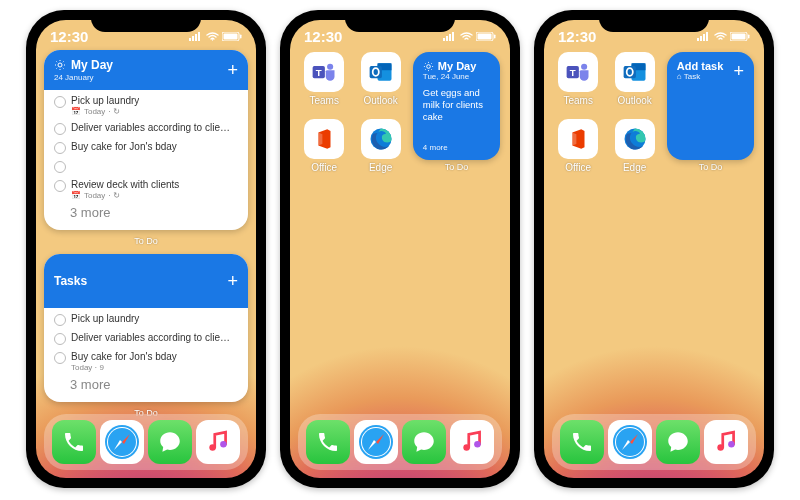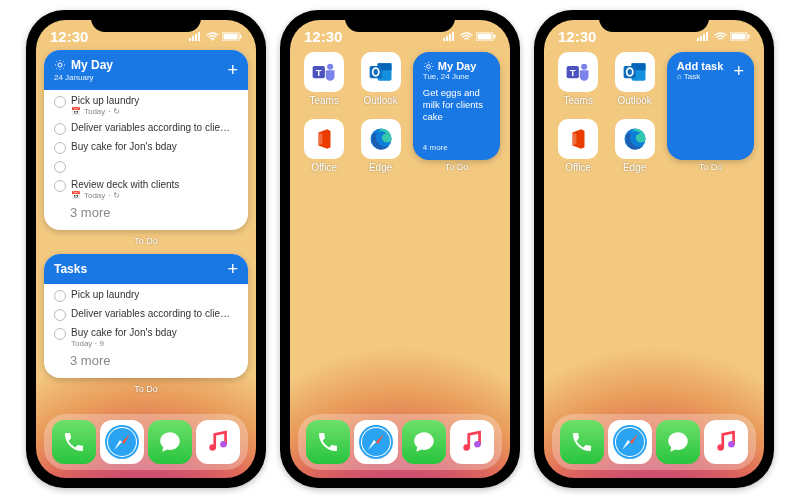--- a/index.html
+++ b/index.html
@@ -15,21 +15,21 @@
   .sig,.wifi,.batt{display:inline-block;}
   .sig svg,.wifi svg,.batt svg{display:block;}
   .content{position:absolute;inset:0;padding:30px 8px 0;box-sizing:border-box;z-index:10;}
   .dock{position:absolute;bottom:8px;left:8px;right:8px;height:56px;background:rgba(255,255,255,.28);border-radius:22px;display:flex;justify-content:space-around;align-items:center;padding:0 6px;backdrop-filter:blur(4px);z-index:20;}
   .app,.app-sm{border-radius:12px;display:flex;align-items:center;justify-content:center;}
   .app{width:44px;height:44px;}
   .app-sm{width:40px;height:40px;border-radius:10px;}
   .app-label{font-size:10px;color:#fff;text-align:center;margin-top:3px;text-shadow:0 0 2px rgba(0,0,0,.4);}
   .widget{background:#fff;border-radius:16px;box-shadow:0 2px 6px rgba(0,0,0,.2);overflow:hidden;margin-bottom:6px;}
   .w-caption{font-size:9px;color:#fff;text-align:center;margin:2px 0 8px;text-shadow:0 0 2px rgba(0,0,0,.4);}
-  .w-head{background:#1a78e5;color:#fff;padding:6px 10px;display:flex;align-items:center;justify-content:space-between;}
+  .w-head{background:#1a78e5;color:#fff;padding:18px 10px;display:flex;align-items:center;justify-content:space-between;}
   .w-head.tall{padding:8px 10px;}
   .w-title{display:flex;align-items:center;gap:5px;font-weight:600;font-size:12px;}
   .w-sub{font-size:8px;opacity:.9;margin-top:1px;}
   .w-plus{font-size:18px;font-weight:300;line-height:1;}
   .task-list{padding:2px 0 4px;}
   .task{display:flex;align-items:flex-start;gap:5px;padding:3px 10px;font-size:10px;color:#333;}
   .task .circ{width:10px;height:10px;border:1px solid #bbb;border-radius:50%;flex:0 0 auto;margin-top:1px;}
   .task .txt{flex:1;min-width:0;white-space:nowrap;overflow:hidden;text-overflow:ellipsis;}
   .task .meta{font-size:8px;color:#888;margin-top:1px;display:flex;align-items:center;gap:3px;}
   .more{font-size:13px;color:#888;padding:2px 10px 6px 26px;}

